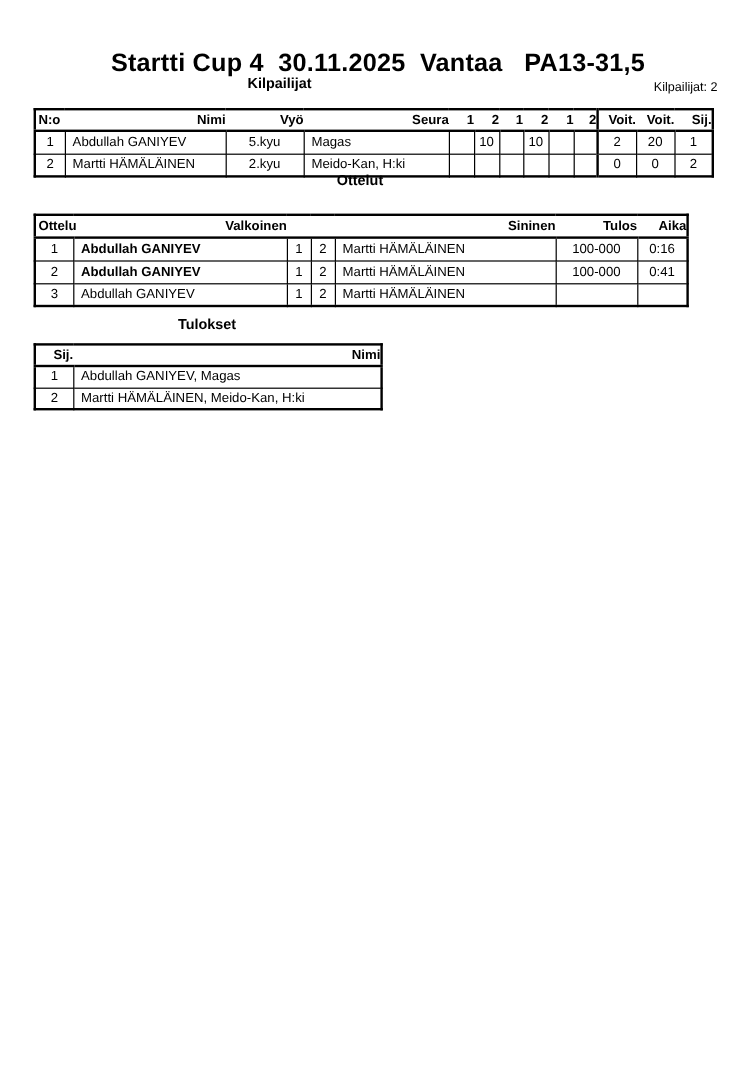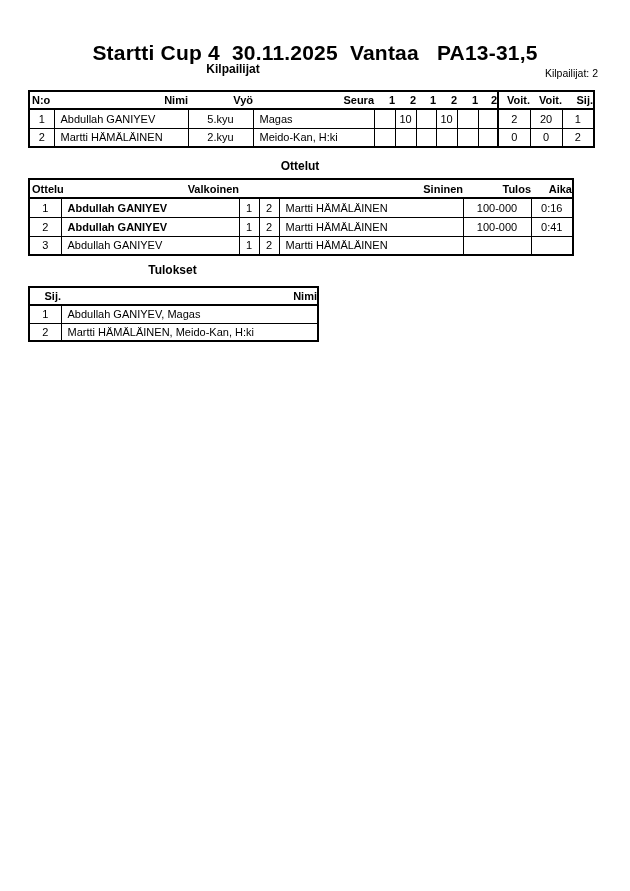--- a/index.html
+++ b/index.html
@@ -13,21 +13,21 @@
   .page-title {
     position:absolute; left:0; top:42px; width:630px;
     text-align:center; font-weight:bold; font-size:21px; line-height:22px;
     white-space:pre; letter-spacing:0.2px;
   }
   .section-label {
     position:absolute; font-weight:bold; font-size:12px; line-height:13px;
     text-align:center; white-space:nowrap;
   }
   #lbl-kilpailijat { left:0;  top:63px;  width:466px; }
-  #lbl-ottelut     { left:28px; top:160px; width:544px; }
+  #lbl-ottelut     { left:28px; top:144px; width:544px; }
   #lbl-tulokset    { left:28px; top:264px; width:289px; }
   .count-label {
     position:absolute; top:67px; right:32px;
     font-size:10.5px; line-height:12px;
   }
   table {
     position:absolute; border-collapse:collapse; table-layout:fixed;
     border:2px solid #000; background:#fff;
   }
   th, td {

